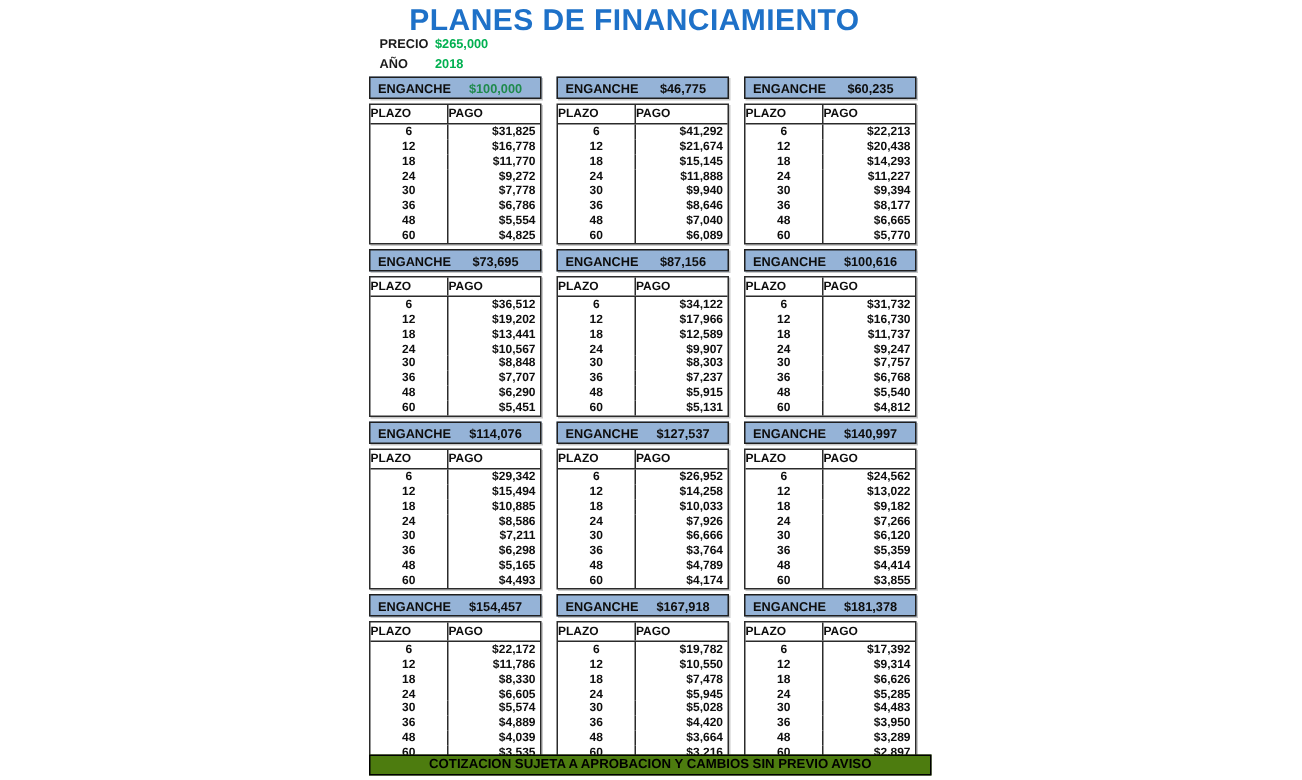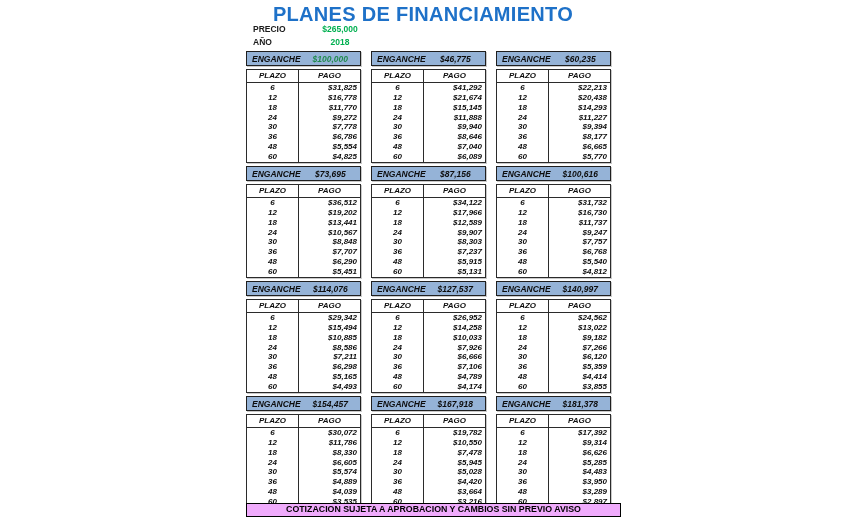--- a/index.html
+++ b/index.html
@@ -20,30 +20,30 @@
     color: #1E71C8;
     white-space: nowrap;
   }
   .info-block { position: absolute; left: 253px; top: 22px; }
   .info-row { display: flex; height: 13px; align-items: center; }
   .info-label {
     width: 38px; font-size: 8.5px; font-weight: bold; color: #1a1a1a;
   }
   .info-value {
     position: absolute; left: 37px; width: 100px;
-    text-align: center; font-size: 8.5px; font-weight: bold; color: #00B050;
+    font-size: 8.5px; font-weight: bold; color: #00B050;
   }
   .info-row { position: relative; }
   .tables-grid {
     position: absolute; left: 246px; top: 51px;
     display: grid;
     grid-template-columns: repeat(3, 115px);
     gap: 3px 10px;
   }
-  .plan { width: 115px; height: 112px; font-style: italic; }
+  .plan { width: 115px; height: 112px; }
   .enganche-header {
     height: 15px;
     background: #95B3D7;
     border: 1.5px solid #1f1f1f;
     box-shadow: 1px 1px 0 #c9c9c9;
     display: flex;
     align-items: center;
     justify-content: space-between;
     padding-left: 5px;
     margin-bottom: 3px;
@@ -55,35 +55,35 @@
   }
   .data-table {
     border: 1.5px solid #2b2b2b;
     box-shadow: 1px 1px 0 #c9c9c9;
     background: #fff;
     height: 94px;
   }
   .thead { display: flex; height: 13px; border-bottom: 1.5px solid #2b2b2b; }
   .th {
     font-size: 8px; font-weight: bold; color: #0d0d0d;
-    text-align: center; line-height: 12px;
+    text-align: left; line-height: 12px;
   }
   .col-plazo { width: 52px; border-right: 1px solid #2b2b2b; }
   .col-pago  { flex: 1; }
   .tbody { display: flex; flex-direction: column; }
   .tr { display: flex; height: 9.85px; }
   .td {
     font-size: 8px; font-weight: bold; color: #0d0d0d; line-height: 10px;
   }
   .td.col-plazo { text-align: center; }
   .td.col-pago  { text-align: right; padding-right: 3px; }
   .footer-banner {
     position: absolute;
     left: 246px; top: 503px; width: 375px; height: 14px;
-    background: #f0abfc;
+    background: #4d7c0f;
     border: 1.5px solid #000;
     text-align: center;
     font-size: 8.8px;
     font-weight: bold;
     color: #000;
     line-height: 11px;
     white-space: nowrap;
   }
 </style>
 </head>
@@ -458,21 +458,21 @@
           <div class="tr">
             <span class="td col-plazo">24</span>
             <span class="td col-pago">$7,926</span>
           </div>
           <div class="tr">
             <span class="td col-plazo">30</span>
             <span class="td col-pago">$6,666</span>
           </div>
           <div class="tr">
             <span class="td col-plazo">36</span>
-            <span class="td col-pago">$7,106</span>
+            <span class="td col-pago">$3,764</span>
           </div>
           <div class="tr">
             <span class="td col-plazo">48</span>
             <span class="td col-pago">$4,789</span>
           </div>
           <div class="tr">
             <span class="td col-plazo">60</span>
             <span class="td col-pago">$4,174</span>
           </div>
         </div>
@@ -532,21 +532,21 @@
       <span class="eng-value">$154,457</span>
     </div>
     <div class="data-table">
       <div class="thead">
         <span class="th col-plazo th-plazo">PLAZO</span>
         <span class="th col-pago th-pago">PAGO</span>
       </div>
       <div class="tbody">
           <div class="tr">
             <span class="td col-plazo">6</span>
-            <span class="td col-pago">$30,072</span>
+            <span class="td col-pago">$22,172</span>
           </div>
           <div class="tr">
             <span class="td col-plazo">12</span>
             <span class="td col-pago">$11,786</span>
           </div>
           <div class="tr">
             <span class="td col-plazo">18</span>
             <span class="td col-pago">$8,330</span>
           </div>
           <div class="tr">

